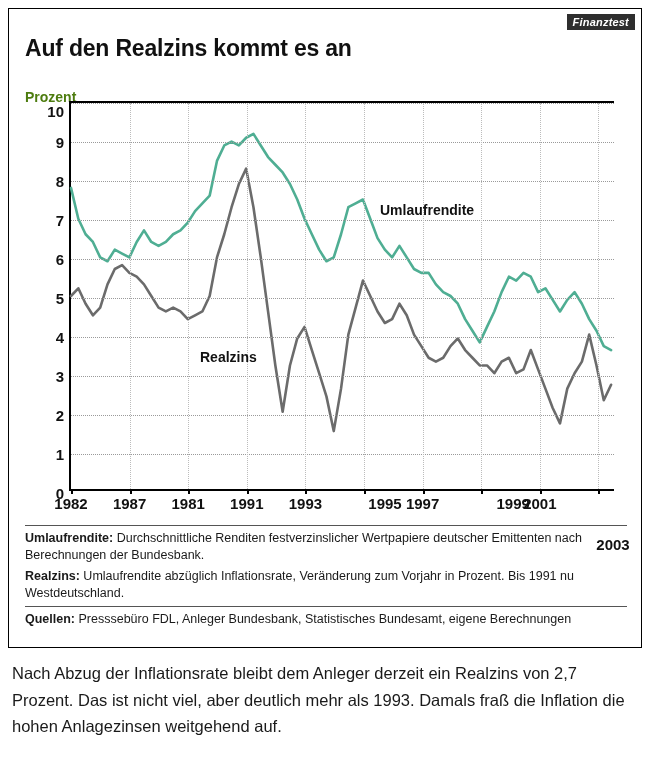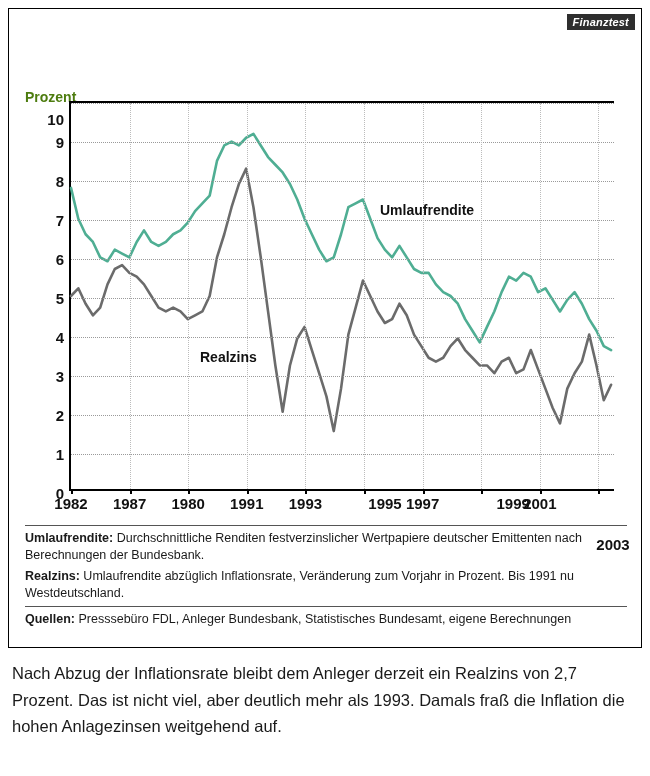--- a/index.html
+++ b/index.html
@@ -178,20 +178,21 @@
 <body>
 
 <div class="page">
 
   <div class="figure">
 
     <div class="brand">
       <span class="fin">Finanz</span><span class="test">test</span>
     </div>
 
+    <div class="title">Auf den Realzins kommt es an</div>
     <div class="ylabel">Prozent</div>
 
     <div class="plot-wrap">
       <div class="axis-box" id="axisBox">
         <svg class="series" id="seriesSvg" viewBox="0 0 545 390" preserveAspectRatio="none">
             <polyline points="0.00,85.80 7.33,117.00 14.65,132.60 21.98,140.40 29.30,156.00 36.63,159.90 43.95,148.20 51.28,152.10 58.60,156.00 65.93,140.40 73.25,128.70 80.58,140.40 87.90,144.30 95.23,140.40 102.55,132.60 109.88,128.70 117.20,120.90 124.53,109.20 131.85,101.40 139.18,93.60 146.51,58.50 153.83,42.90 161.16,39.00 168.48,42.90 175.81,35.10 183.13,31.20 190.46,42.90 197.78,54.60 205.11,62.40 212.43,70.20 219.76,81.90 227.08,97.50 234.41,117.00 241.73,132.60 249.06,148.20 256.38,159.90 263.71,156.00 271.03,132.60 278.36,105.30 285.69,101.40 293.01,97.50 300.34,117.00 307.66,136.50 314.99,148.20 322.31,156.00 329.64,144.30 336.96,156.00 344.29,167.70 351.61,171.60 358.94,171.60 366.26,183.30 373.59,191.10 380.91,195.00 388.24,202.80 395.56,218.40 402.89,230.10 410.22,241.80 417.54,226.20 424.87,210.60 432.19,191.10 439.52,175.50 446.84,179.40 454.17,171.60 461.49,175.50 468.82,191.10 476.14,187.20 483.47,198.90 490.79,210.60 498.12,198.90 505.44,191.10 512.77,202.80 520.09,218.40 527.42,230.10 534.74,245.70 542.07,249.60" fill="none" stroke="#4fae93" stroke-width="2.6" stroke-linejoin="round" stroke-linecap="round" vector-effect="non-scaling-stroke"></polyline>
             <polyline points="0.00,195.00 7.33,187.20 14.65,202.80 21.98,214.50 29.30,206.70 36.63,183.30 43.95,167.70 51.28,163.80 58.60,171.60 65.93,175.50 73.25,183.30 80.58,195.00 87.90,206.70 95.23,210.60 102.55,206.70 109.88,210.60 117.20,218.40 124.53,214.50 131.85,210.60 139.18,195.00 146.51,156.00 153.83,132.60 161.16,105.30 168.48,81.90 175.81,66.30 183.13,105.30 190.46,156.00 197.78,210.60 205.11,265.20 212.43,312.00 219.76,265.20 227.08,237.90 234.41,226.20 241.73,249.60 249.06,273.00 256.38,296.40 263.71,331.50 271.03,288.60 278.36,234.00 285.69,206.70 293.01,179.40 300.34,195.00 307.66,210.60 314.99,222.30 322.31,218.40 329.64,202.80 336.96,214.50 344.29,234.00 351.61,245.70 358.94,257.40 366.26,261.30 373.59,257.40 380.91,245.70 388.24,237.90 395.56,249.60 402.89,257.40 410.22,265.20 417.54,265.20 424.87,273.00 432.19,261.30 439.52,257.40 446.84,273.00 454.17,269.10 461.49,249.60 468.82,269.10 476.14,288.60 483.47,308.10 490.79,323.70 498.12,288.60 505.44,273.00 512.77,261.30 520.09,234.00 527.42,265.20 534.74,300.30 542.07,284.70" fill="none" stroke="#6b6b6b" stroke-width="2.6" stroke-linejoin="round" stroke-linecap="round" vector-effect="non-scaling-stroke"></polyline>
           </svg>
       <div class="ytick" style="top: 390px;">0</div>
           <div class="gridline" style="top: 351px;"></div>
@@ -206,29 +207,29 @@
           <div class="ytick" style="top: 195px;">5</div>
           <div class="gridline" style="top: 156px;"></div>
           <div class="ytick" style="top: 156px;">6</div>
           <div class="gridline" style="top: 117px;"></div>
           <div class="ytick" style="top: 117px;">7</div>
           <div class="gridline" style="top: 78px;"></div>
           <div class="ytick" style="top: 78px;">8</div>
           <div class="gridline" style="top: 39px;"></div>
           <div class="ytick" style="top: 39px;">9</div>
           <div class="gridline" style="top: 0px;"></div>
-          <div class="ytick" style="top: 16px;">10</div>
+          <div class="ytick" style="top: 8px;">10</div>
           <div class="tickmark" style="left: 0px;"></div>
           <div class="xtick" style="left: 0px;">1982</div>
           <div class="vgridline" style="left: 58.6022px;"></div>
           <div class="tickmark" style="left: 58.6022px;"></div>
           <div class="xtick" style="left: 58.6022px;">1987</div>
           <div class="vgridline" style="left: 117.204px;"></div>
           <div class="tickmark" style="left: 117.204px;"></div>
-          <div class="xtick" style="left: 117.204px;">1980</div>
+          <div class="xtick" style="left: 117.204px;">1981</div>
           <div class="vgridline" style="left: 175.806px;"></div>
           <div class="tickmark" style="left: 175.806px;"></div>
           <div class="xtick" style="left: 175.806px;">1991</div>
           <div class="vgridline" style="left: 234.409px;"></div>
           <div class="tickmark" style="left: 234.409px;"></div>
           <div class="xtick" style="left: 234.409px;">1993</div>
           <div class="vgridline" style="left: 293.011px;"></div>
           <div class="tickmark" style="left: 293.011px;"></div>
           <div class="xtick" style="left: 293.011px; margin-left: 21px;">1995</div>
           <div class="vgridline" style="left: 351.613px;"></div>

